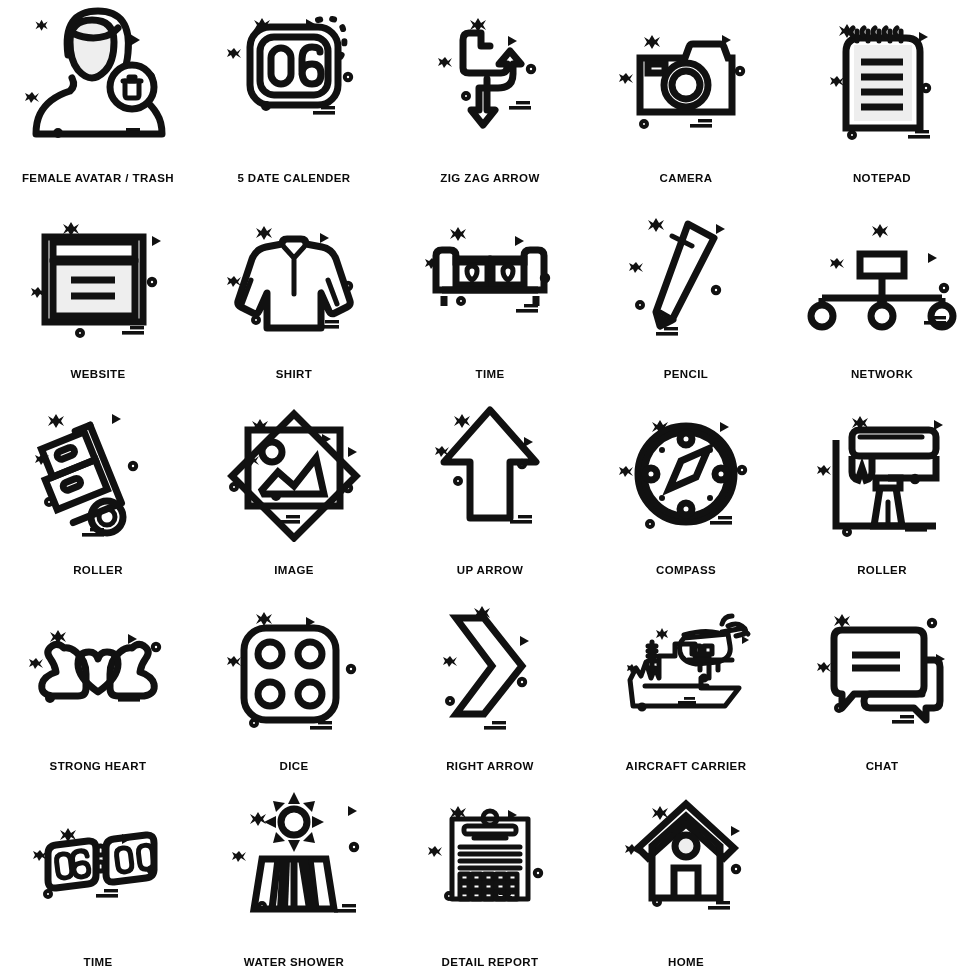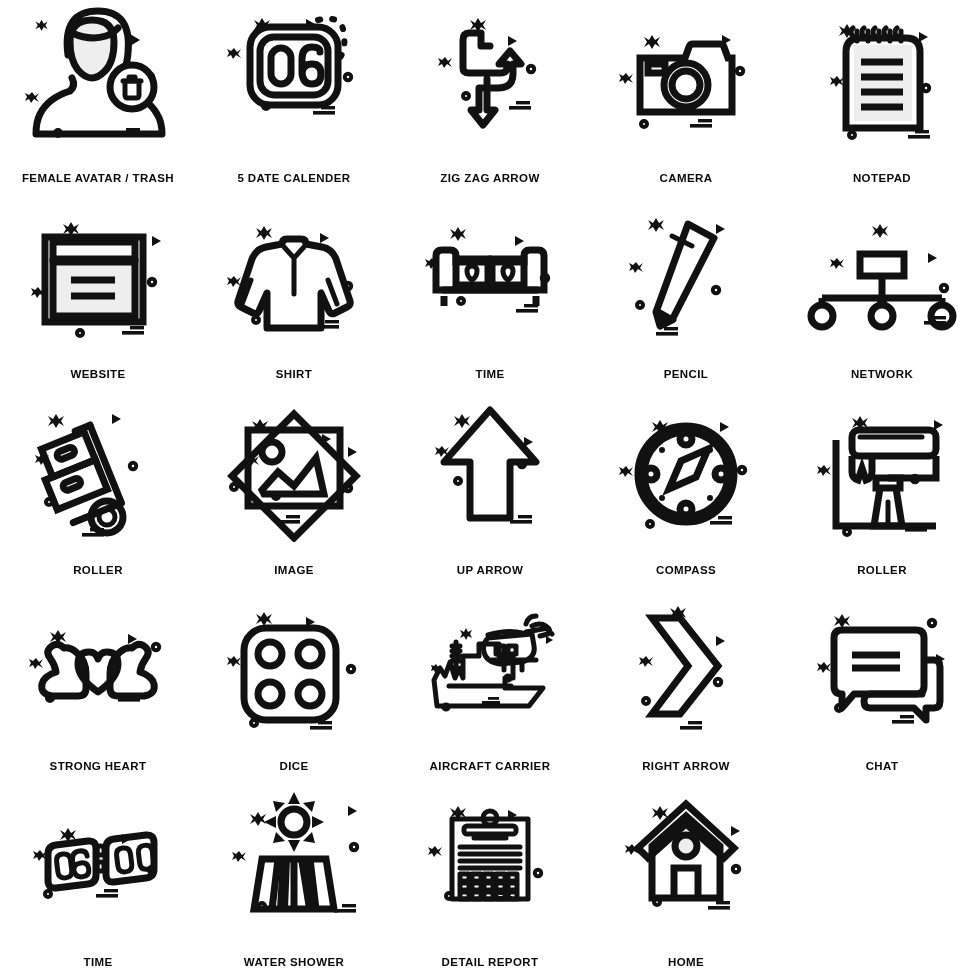--- a/index.html
+++ b/index.html
@@ -441,20 +441,38 @@
       <circle class="ln-sq" cx="114" cy="66" r="12"></circle>
       <circle class="ln-sq" cx="74" cy="106" r="12"></circle>
       <circle class="ln-sq" cx="114" cy="106" r="12"></circle>
     </svg>
     <div class="icon-label">DICE</div>
   </div>
 
   <div class="cell">
     <svg class="icon-art" viewBox="0 0 196 150">
       <g class="deco">
+        <path d="M90 18 l3 5 5 -3 -3 5 3 5 -5 -3 -3 5 -3 -5 -5 3 3 -5 -3 -5 5 3z"></path>
+        <path d="M128 48 l9 5 -9 5 z"></path>
+        <path d="M58 68 l3 4 4 -3 -3 5 3 4 -5 -3 -3 4 -2 -4 -4 2 2 -4 -2 -4 4 2z"></path>
+      </g>
+      <circle class="deco-o" cx="130" cy="94" r="3.2"></circle>
+      <circle class="deco-o" cx="58" cy="113" r="3"></circle>
+      <g class="solid">
+          <rect x="92" y="138" width="22" height="3.6"></rect>
+          <rect x="100" y="133" width="14" height="3.4"></rect>
+        </g>
+      <path class="ln-sq" d="M64 30 l28 0 38 48 -38 48 -28 0 36 -48 z"></path>
+    </svg>
+    <div class="icon-label">RIGHT ARROW</div>
+  </div>
+
+  <div class="cell">
+    <svg class="icon-art" viewBox="0 0 196 150">
+      <g class="deco">
         <path d="M74 40 l2 4 4 -2 -2 4 2 4 -4 -2 -2 4 -2 -4 -4 2 2 -4 -2 -4 4 2z"></path>
         <path d="M154 48 l7 4 -7 4 z"></path>
         <path d="M44 76 l2 3 3 -2 -2 4 2 3 -4 -2 -2 3 -1 -3 -3 1 1 -3 -1 -3 3 1z"></path>
       </g>
       <circle class="deco-o" cx="116" cy="90" r="2.6"></circle>
       <circle class="deco-o" cx="54" cy="119" r="2.6"></circle>
       <g class="solid">
           <rect x="90" y="113" width="18" height="3"></rect>
           <rect x="96" y="109" width="11" height="2.8"></rect>
         </g>
@@ -464,38 +482,20 @@
         <path d="M60 58 l8 0 M60 63 l8 0 M60 68 l8 0 M60 73 l8 0"></path>
         <path d="M57 98 l62 0"></path>
         <path d="M96 47 q20 -6 34 -2 M134 44 l22 -4 M140 38 q8 -4 14 0 q6 4 2 8 l-8 2 M154 40 l6 6"></path>
         <path d="M96 50 q-6 6 -4 14 q2 10 16 12 l22 -2 q14 -4 12 -16 l-2 -12 z"></path>
         <path d="M104 58 l8 0 0 8 -8 0 z M116 58 l8 0 0 8 -8 0 z"></path>
         <path d="M100 72 l44 0 M112 76 l0 6 M130 76 l0 6"></path>
         <path d="M134 36 q2 -8 10 -8"></path>
       </g>
     </svg>
     <div class="icon-label">AIRCRAFT CARRIER</div>
-  </div>
-
-  <div class="cell">
-    <svg class="icon-art" viewBox="0 0 196 150">
-      <g class="deco">
-        <path d="M90 18 l3 5 5 -3 -3 5 3 5 -5 -3 -3 5 -3 -5 -5 3 3 -5 -3 -5 5 3z"></path>
-        <path d="M128 48 l9 5 -9 5 z"></path>
-        <path d="M58 68 l3 4 4 -3 -3 5 3 4 -5 -3 -3 4 -2 -4 -4 2 2 -4 -2 -4 4 2z"></path>
-      </g>
-      <circle class="deco-o" cx="130" cy="94" r="3.2"></circle>
-      <circle class="deco-o" cx="58" cy="113" r="3"></circle>
-      <g class="solid">
-          <rect x="92" y="138" width="22" height="3.6"></rect>
-          <rect x="100" y="133" width="14" height="3.4"></rect>
-        </g>
-      <path class="ln-sq" d="M64 30 l28 0 38 48 -38 48 -28 0 36 -48 z"></path>
-    </svg>
-    <div class="icon-label">RIGHT ARROW</div>
   </div>
 
   <div class="cell">
     <svg class="icon-art" viewBox="0 0 196 150">
       <g class="deco">
         <path d="M58 26 l3 5 5 -3 -3 5 3 5 -5 -3 -3 5 -3 -5 -5 3 3 -5 -3 -5 5 3z"></path>
         <path d="M152 66 l9 5 -9 5 z"></path>
         <path d="M40 74 l3 4 4 -3 -3 5 3 4 -5 -3 -3 4 -2 -4 -4 2 2 -4 -2 -4 4 2z"></path>
       </g>
       <circle class="deco-o" cx="148" cy="35" r="3.2"></circle>

